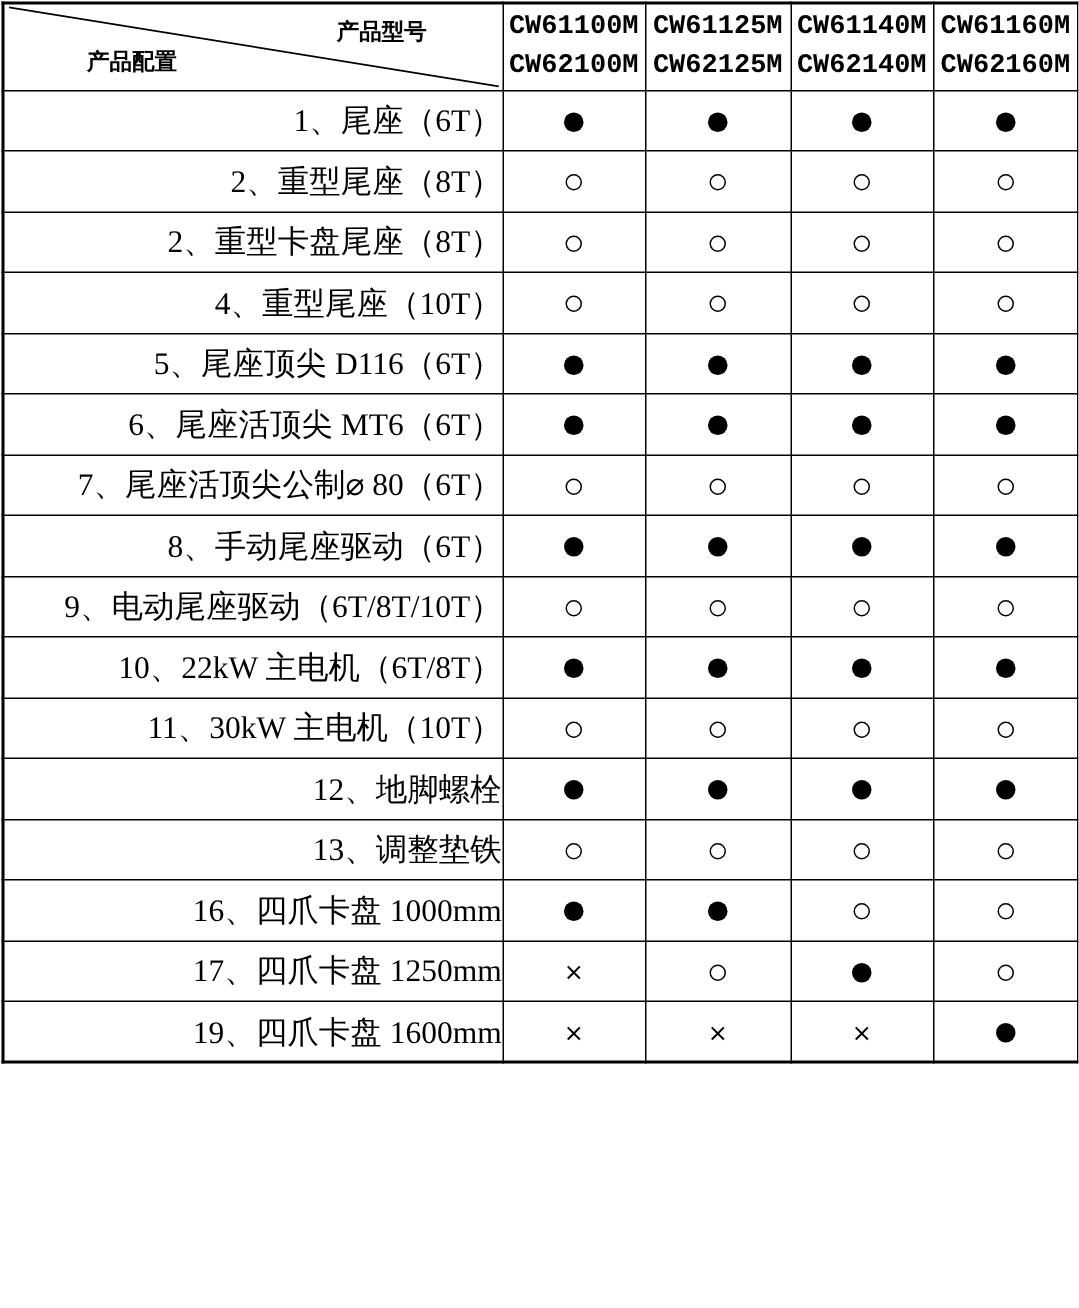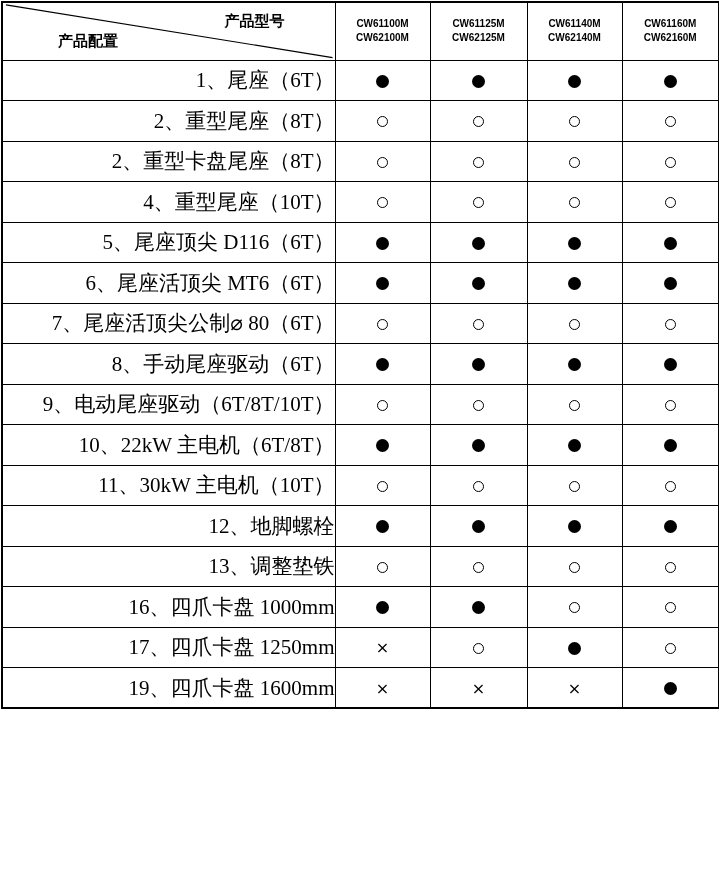--- a/index.html
+++ b/index.html
@@ -41,23 +41,23 @@
     position: absolute; top: 9px; right: 50px;
     font-size: 15px; font-family: "Liberation Serif", serif;
   }
   .diag-bottom {
     position: absolute; bottom: 9px; left: 55px;
     font-size: 15px; font-family: "Liberation Serif", serif;
   }
 
   
   .model-cell {
-    font-family: Liberation Sans, sans-serif;
+    font-family: Liberation Mono, monospace;
     font-weight: bold;
-    font-size: 10px;
+    font-size: 18px;
     line-height: 1.45;
   }
 
   
   .label-cell {
     text-align: right;
     padding-left: 8px;
     font-family: "Liberation Serif", serif;
     font-size: 21px;
     white-space: nowrap;

